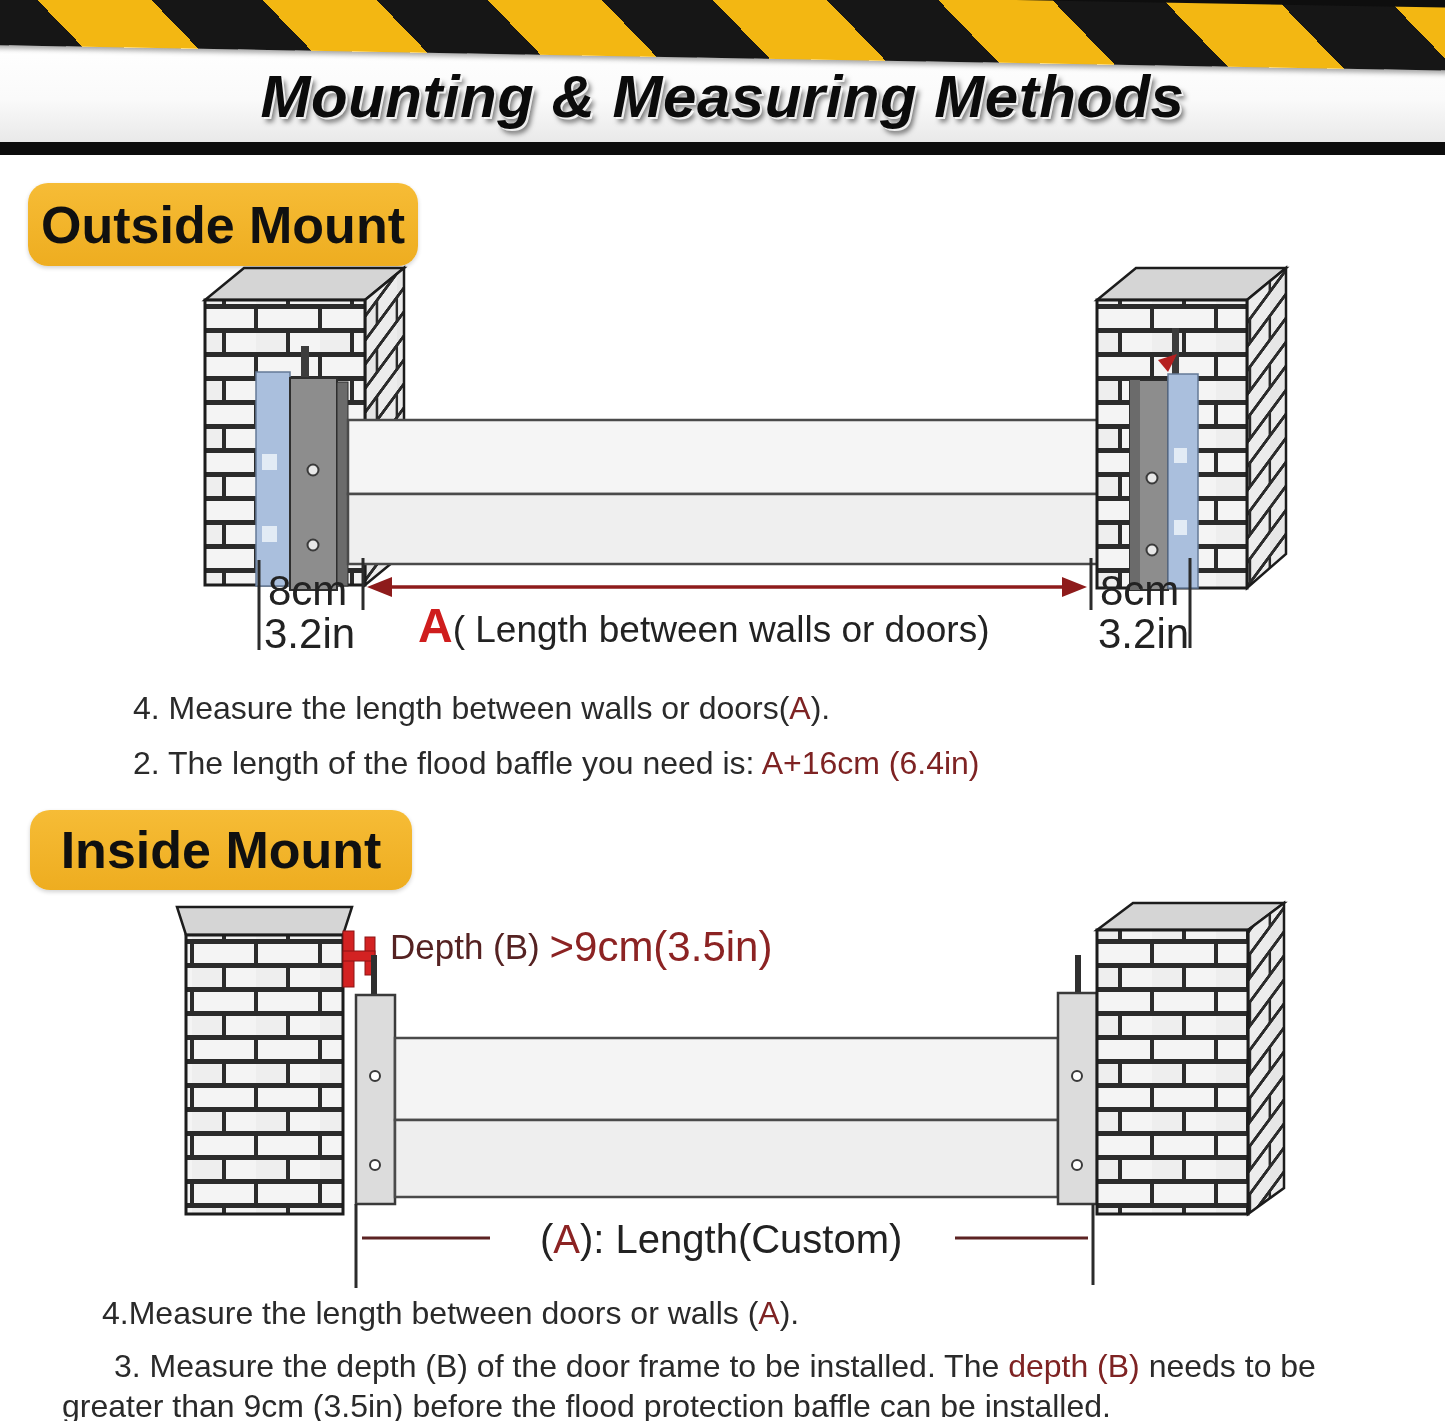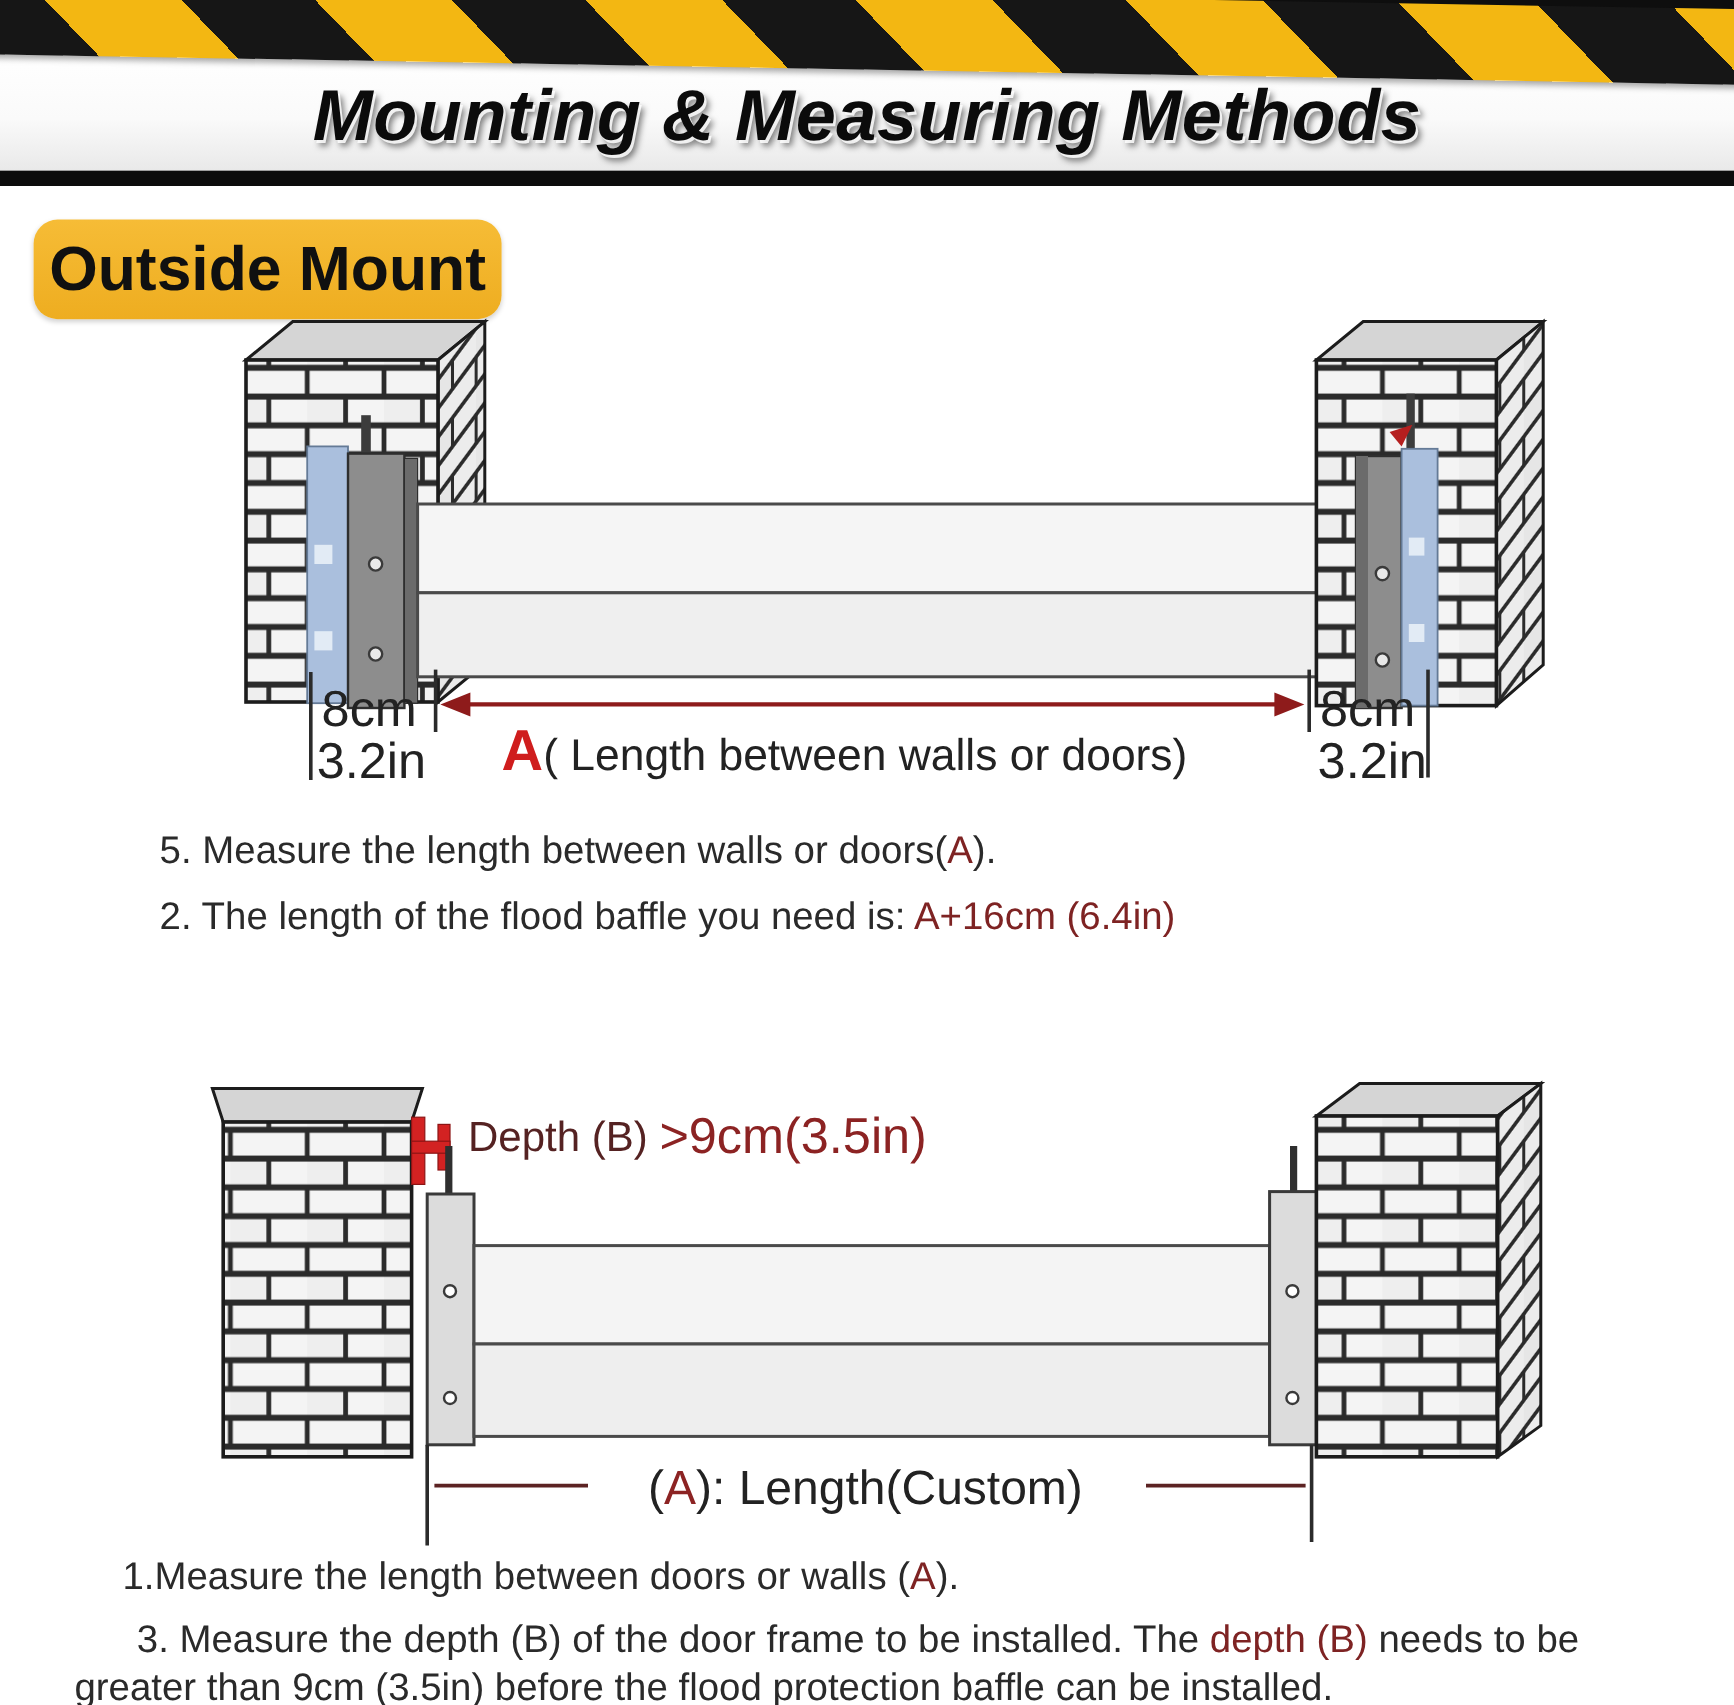--- a/index.html
+++ b/index.html
@@ -139,24 +139,25 @@
     <text class="dim-text" x="268" y="347">8cm</text>
     <text class="dim-text" x="264" y="390">3.2in</text>
     <text class="dim-text" x="1100" y="347">8cm</text>
     <text class="dim-text" x="1098" y="390">3.2in</text>
     <text x="418" y="384">
       <tspan class="dim-a">A</tspan><tspan class="dim-rest">( Length between walls or doors)</tspan>
     </text>
   </svg>
 
   <div class="steps steps-outside">
-    <p><span>5. Measure the length between walls or doors(</span><span class="accent">A</span><span>).</span></p>
+    <p><span>4. Measure the length between walls or doors(</span><span class="accent">A</span><span>).</span></p>
     <p><span>2. The length of the flood baffle you need is: </span><span class="accent">A+16cm (6.4in)</span><span></span></p>
   </div>
 
+  <div class="badge badge-inside">Inside Mount</div>
 
   <svg class="diagram diagram-inside" viewBox="0 0 1445 400" xmlns="http://www.w3.org/2000/svg">
 
     <g>
       <polygon points="186,42 343,42 352,14 177,14" fill="#d5d5d5" stroke="#1c1c1c" stroke-width="2.5"></polygon>
       <rect x="186" y="42" width="157" height="279" fill="url(#brick)" stroke="#1c1c1c" stroke-width="3"></rect>
     </g>
 
     <g fill="#d32222" stroke="#8c1414" stroke-width="1">
       <rect x="343" y="38" width="11" height="56"></rect>
@@ -198,17 +199,17 @@
       <line x1="1093" y1="311" x2="1093" y2="392"></line>
       <line x1="362" y1="345" x2="490" y2="345" stroke="#5c2323"></line>
       <line x1="955" y1="345" x2="1088" y2="345" stroke="#5c2323"></line>
     </g>
     <text class="len-label" x="540" y="360">
       <tspan>(</tspan><tspan class="len-a">A</tspan><tspan>): Length(Custom)</tspan>
     </text>
   </svg>
 
   <div class="steps steps-inside">
-    <p class="first"><span>1.Measure the length between doors or walls (</span><span class="accent">A</span><span>).</span></p>
+    <p class="first"><span>4.Measure the length between doors or walls (</span><span class="accent">A</span><span>).</span></p>
     <p class="second"><span>3. Measure the depth (B) of the door frame to be installed. The </span><span class="accent">depth (B)</span><span> needs to be greater than 9cm (3.5in) before the flood protection baffle can be installed.</span></p>
   </div>
 
 </div>
 
 </body></html>

